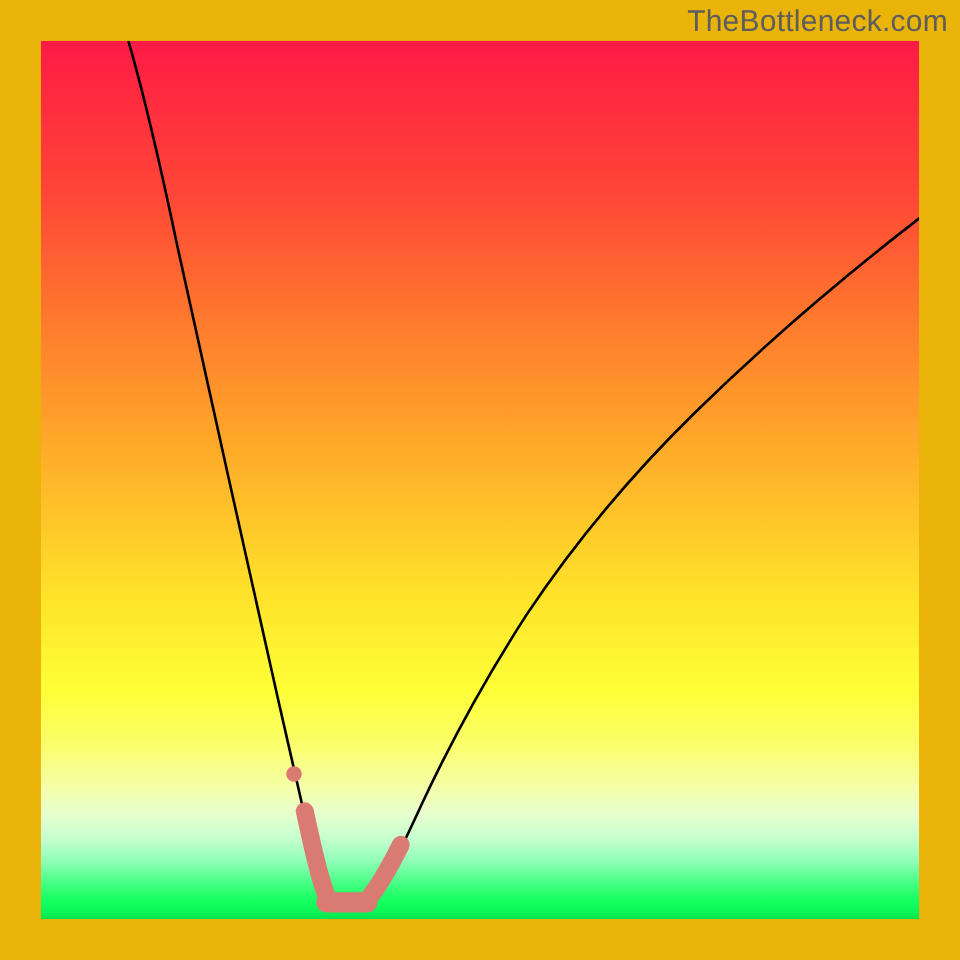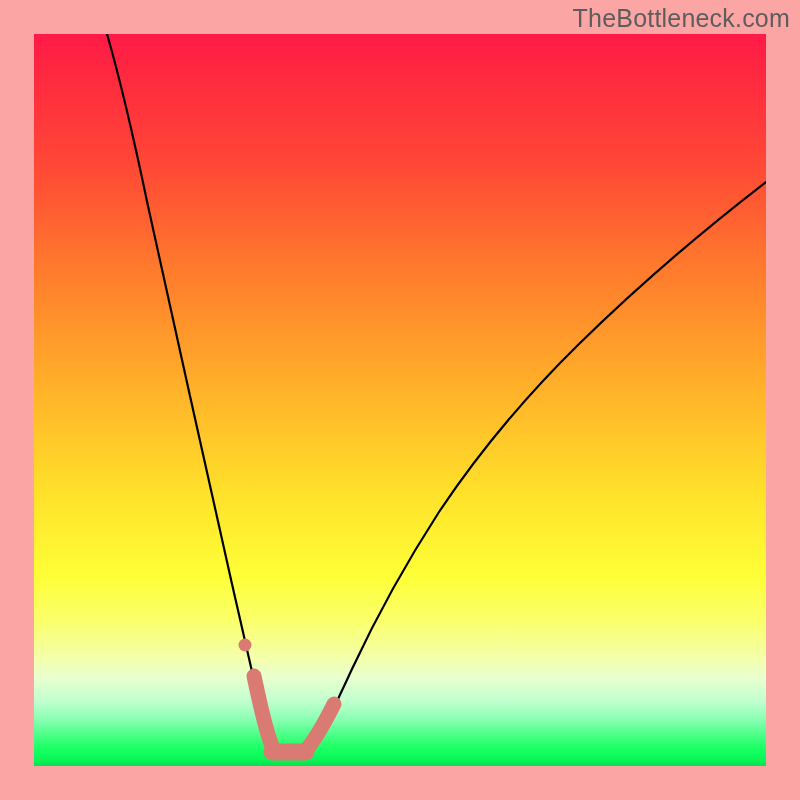--- a/index.html
+++ b/index.html
@@ -10,21 +10,21 @@
     overflow: hidden;
     background: #000;
     font-family: Arial, Helvetica, sans-serif;
   }
   .frame {
     position: absolute;
     top: 0;
     left: 0;
     width: 800px;
     height: 800px;
-    background: #fca5a5;
+    background: #eab308;
   }
   .plot-area {
     position: absolute;
     top: 34px;
     left: 34px;
     width: 732px;
     height: 732px;
     overflow: hidden;
   }
   .gradient {

